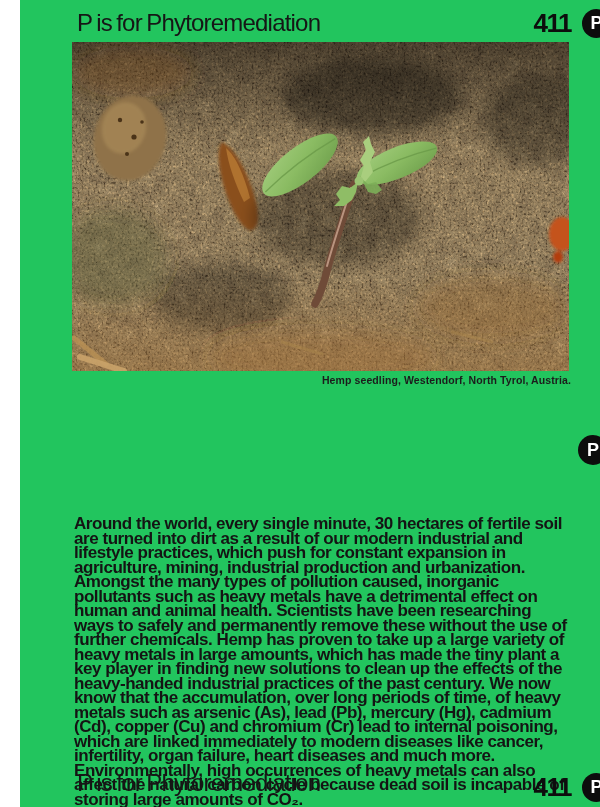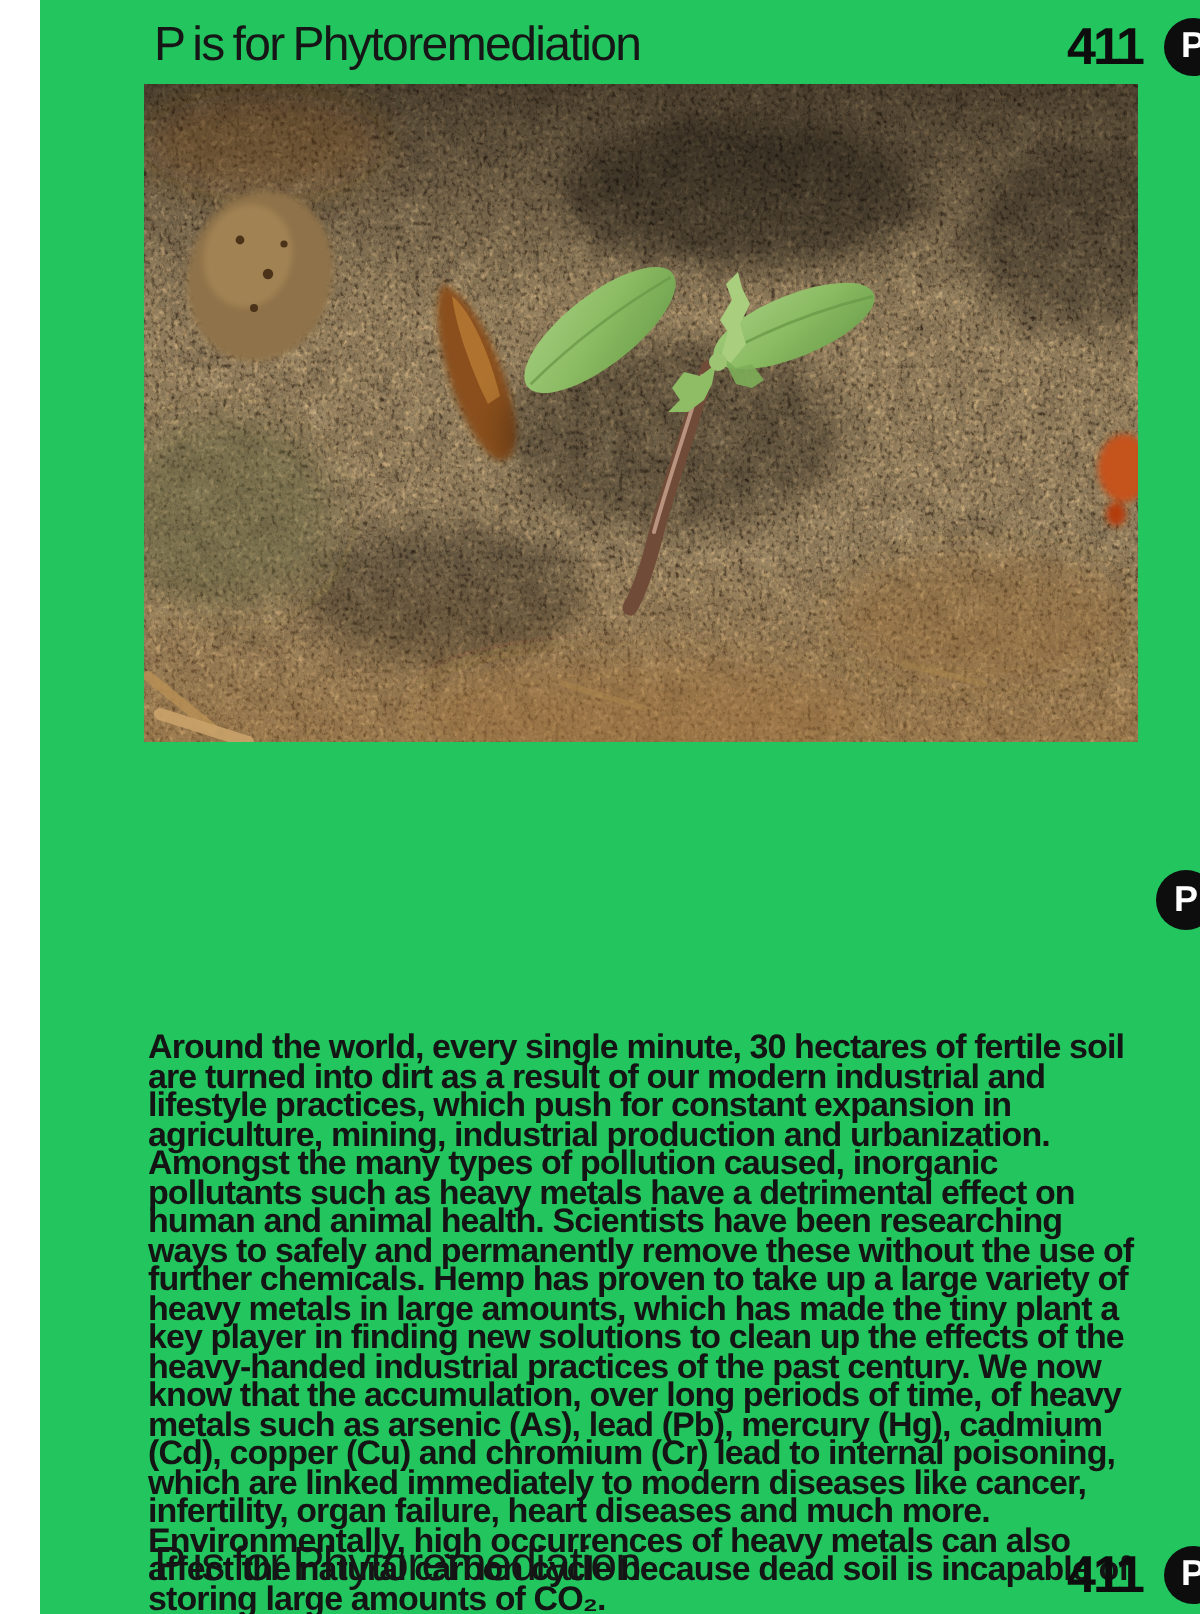--- a/index.html
+++ b/index.html
@@ -179,20 +179,21 @@
         <g>
           <path d="M288,138 L292,124 L288,118 L294,108 L291,100 L297,94 L299,102 L303,110 L298,120 L301,130 L293,140 Z" fill="#a9ce7e"></path>
           <path d="M286,140 L278,146 L270,144 L264,152 L268,158 L262,164 L272,164 L280,158 L284,150 Z" fill="#8fbd66"></path>
           <path d="M289,136 L296,142 L304,140 L310,148 L304,152 L296,150 Z" fill="#7cae58" opacity="0.9"></path>
           <circle cx="287" cy="139" r="4.5" fill="#9cc473"></circle>
         </g>
       </g>
     </svg>
   </div>
 
+  <div class="photo-caption">Hemp seedling, Westendorf, North Tyrol, Austria.</div>
 
   <div class="side-badges">
     <div class="p-badge">
       <span>P</span>
     </div>
     <div class="p-badge">
         <span></span>
       </div>
   </div>
 

